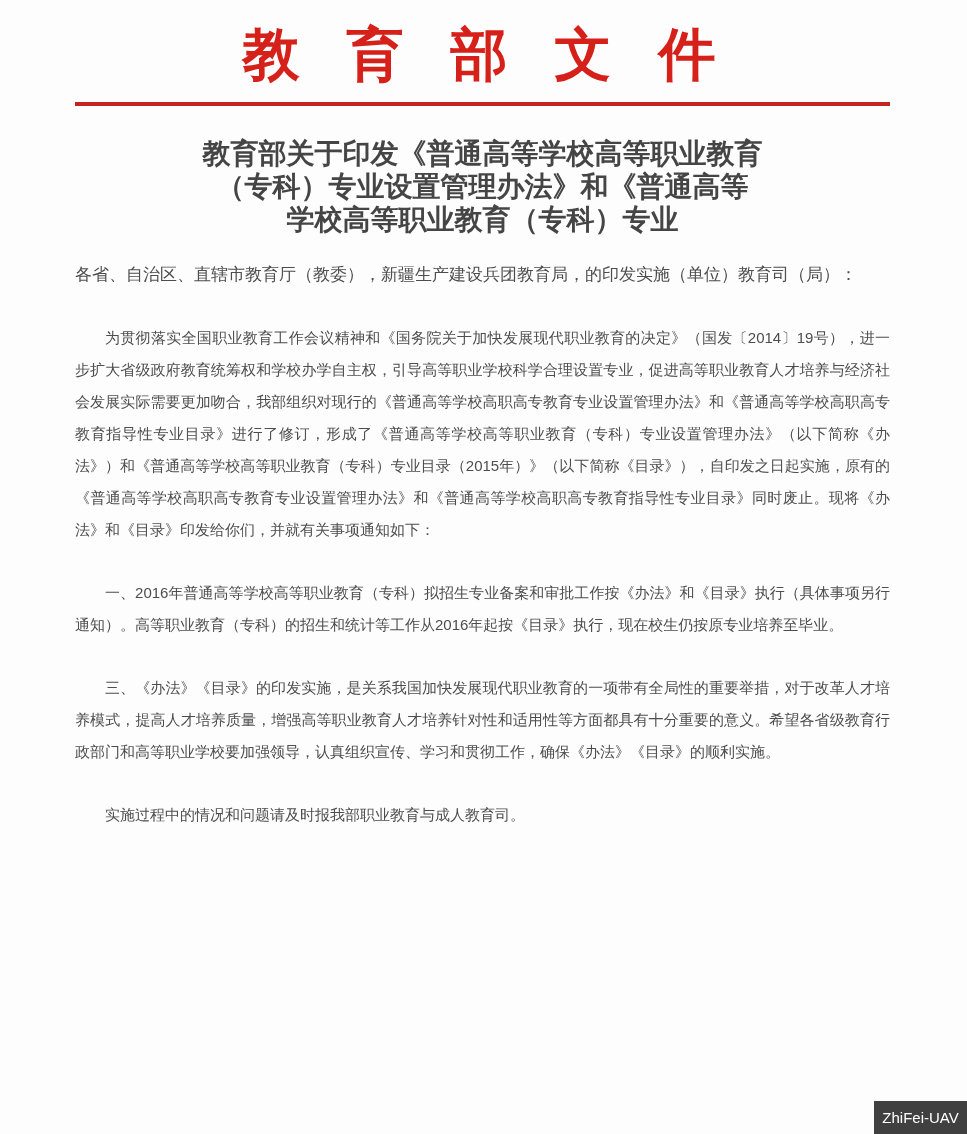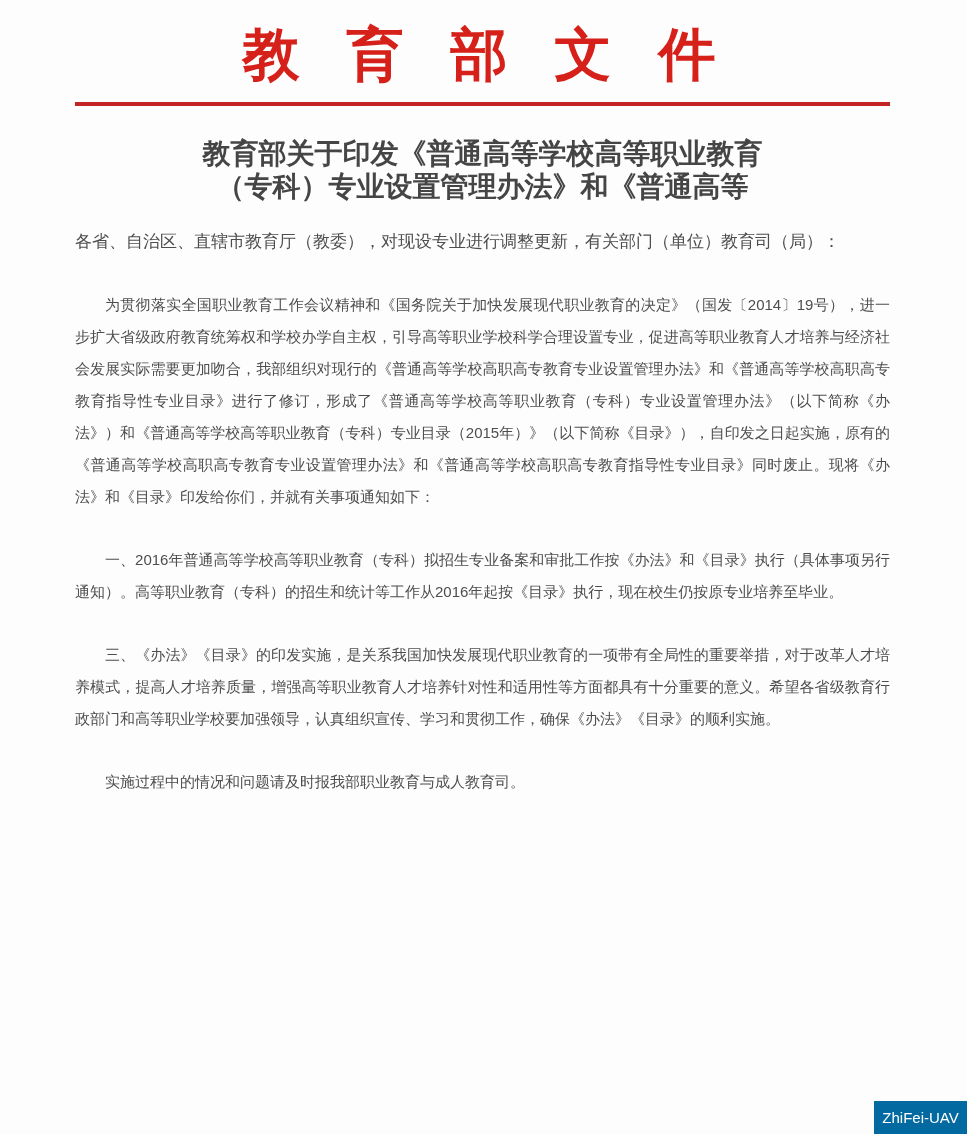--- a/index.html
+++ b/index.html
@@ -93,28 +93,29 @@
 <div class="page">
 
   <div class="red-head" style="color: rgb(214, 32, 26);">教育部文件</div>
 
 
   <hr class="red-rule" style="background: rgb(197, 37, 34);">
 
   <div class="notice-title">
     <span>教育部关于印发《普通高等学校高等职业教育</span>
     <span>（专科）专业设置管理办法》和《普通高等</span>
+    <span>学校高等职业教育（专科）专业</span>
   </div>
 
-  <p class="salutation">各省、自治区、直辖市教育厅（教委），对现设专业进行调整更新，有关部门（单位）教育司（局）：</p>
+  <p class="salutation">各省、自治区、直辖市教育厅（教委），新疆生产建设兵团教育局，的印发实施（单位）教育司（局）：</p>
 
   <p class="body-para">为贯彻落实全国职业教育工作会议精神和《国务院关于加快发展现代职业教育的决定》（国发〔2014〕19号），进一步扩大省级政府教育统筹权和学校办学自主权，引导高等职业学校科学合理设置专业，促进高等职业教育人才培养与经济社会发展实际需要更加吻合，我部组织对现行的《普通高等学校高职高专教育专业设置管理办法》和《普通高等学校高职高专教育指导性专业目录》进行了修订，形成了《普通高等学校高等职业教育（专科）专业设置管理办法》（以下简称《办法》）和《普通高等学校高等职业教育（专科）专业目录（2015年）》（以下简称《目录》），自印发之日起实施，原有的《普通高等学校高职高专教育专业设置管理办法》和《普通高等学校高职高专教育指导性专业目录》同时废止。现将《办法》和《目录》印发给你们，并就有关事项通知如下：</p>
 
   <p class="body-para">一、2016年普通高等学校高等职业教育（专科）拟招生专业备案和审批工作按《办法》和《目录》执行（具体事项另行通知）。高等职业教育（专科）的招生和统计等工作从2016年起按《目录》执行，现在校生仍按原专业培养至毕业。</p>
 
 
   <p class="body-para">三、《办法》《目录》的印发实施，是关系我国加快发展现代职业教育的一项带有全局性的重要举措，对于改革人才培养模式，提高人才培养质量，增强高等职业教育人才培养针对性和适用性等方面都具有十分重要的意义。希望各省级教育行政部门和高等职业学校要加强领导，认真组织宣传、学习和贯彻工作，确保《办法》《目录》的顺利实施。</p>
 
   <p class="body-para">实施过程中的情况和问题请及时报我部职业教育与成人教育司。</p>
 
 </div>
 
-<div class="watermark" style="background: #0369a1; color: rgb(255, 255, 255);">ZhiFei-UAV</div>
+<div class="watermark" style="background: #404040; color: rgb(255, 255, 255);">ZhiFei-UAV</div>
 
 </body></html>

